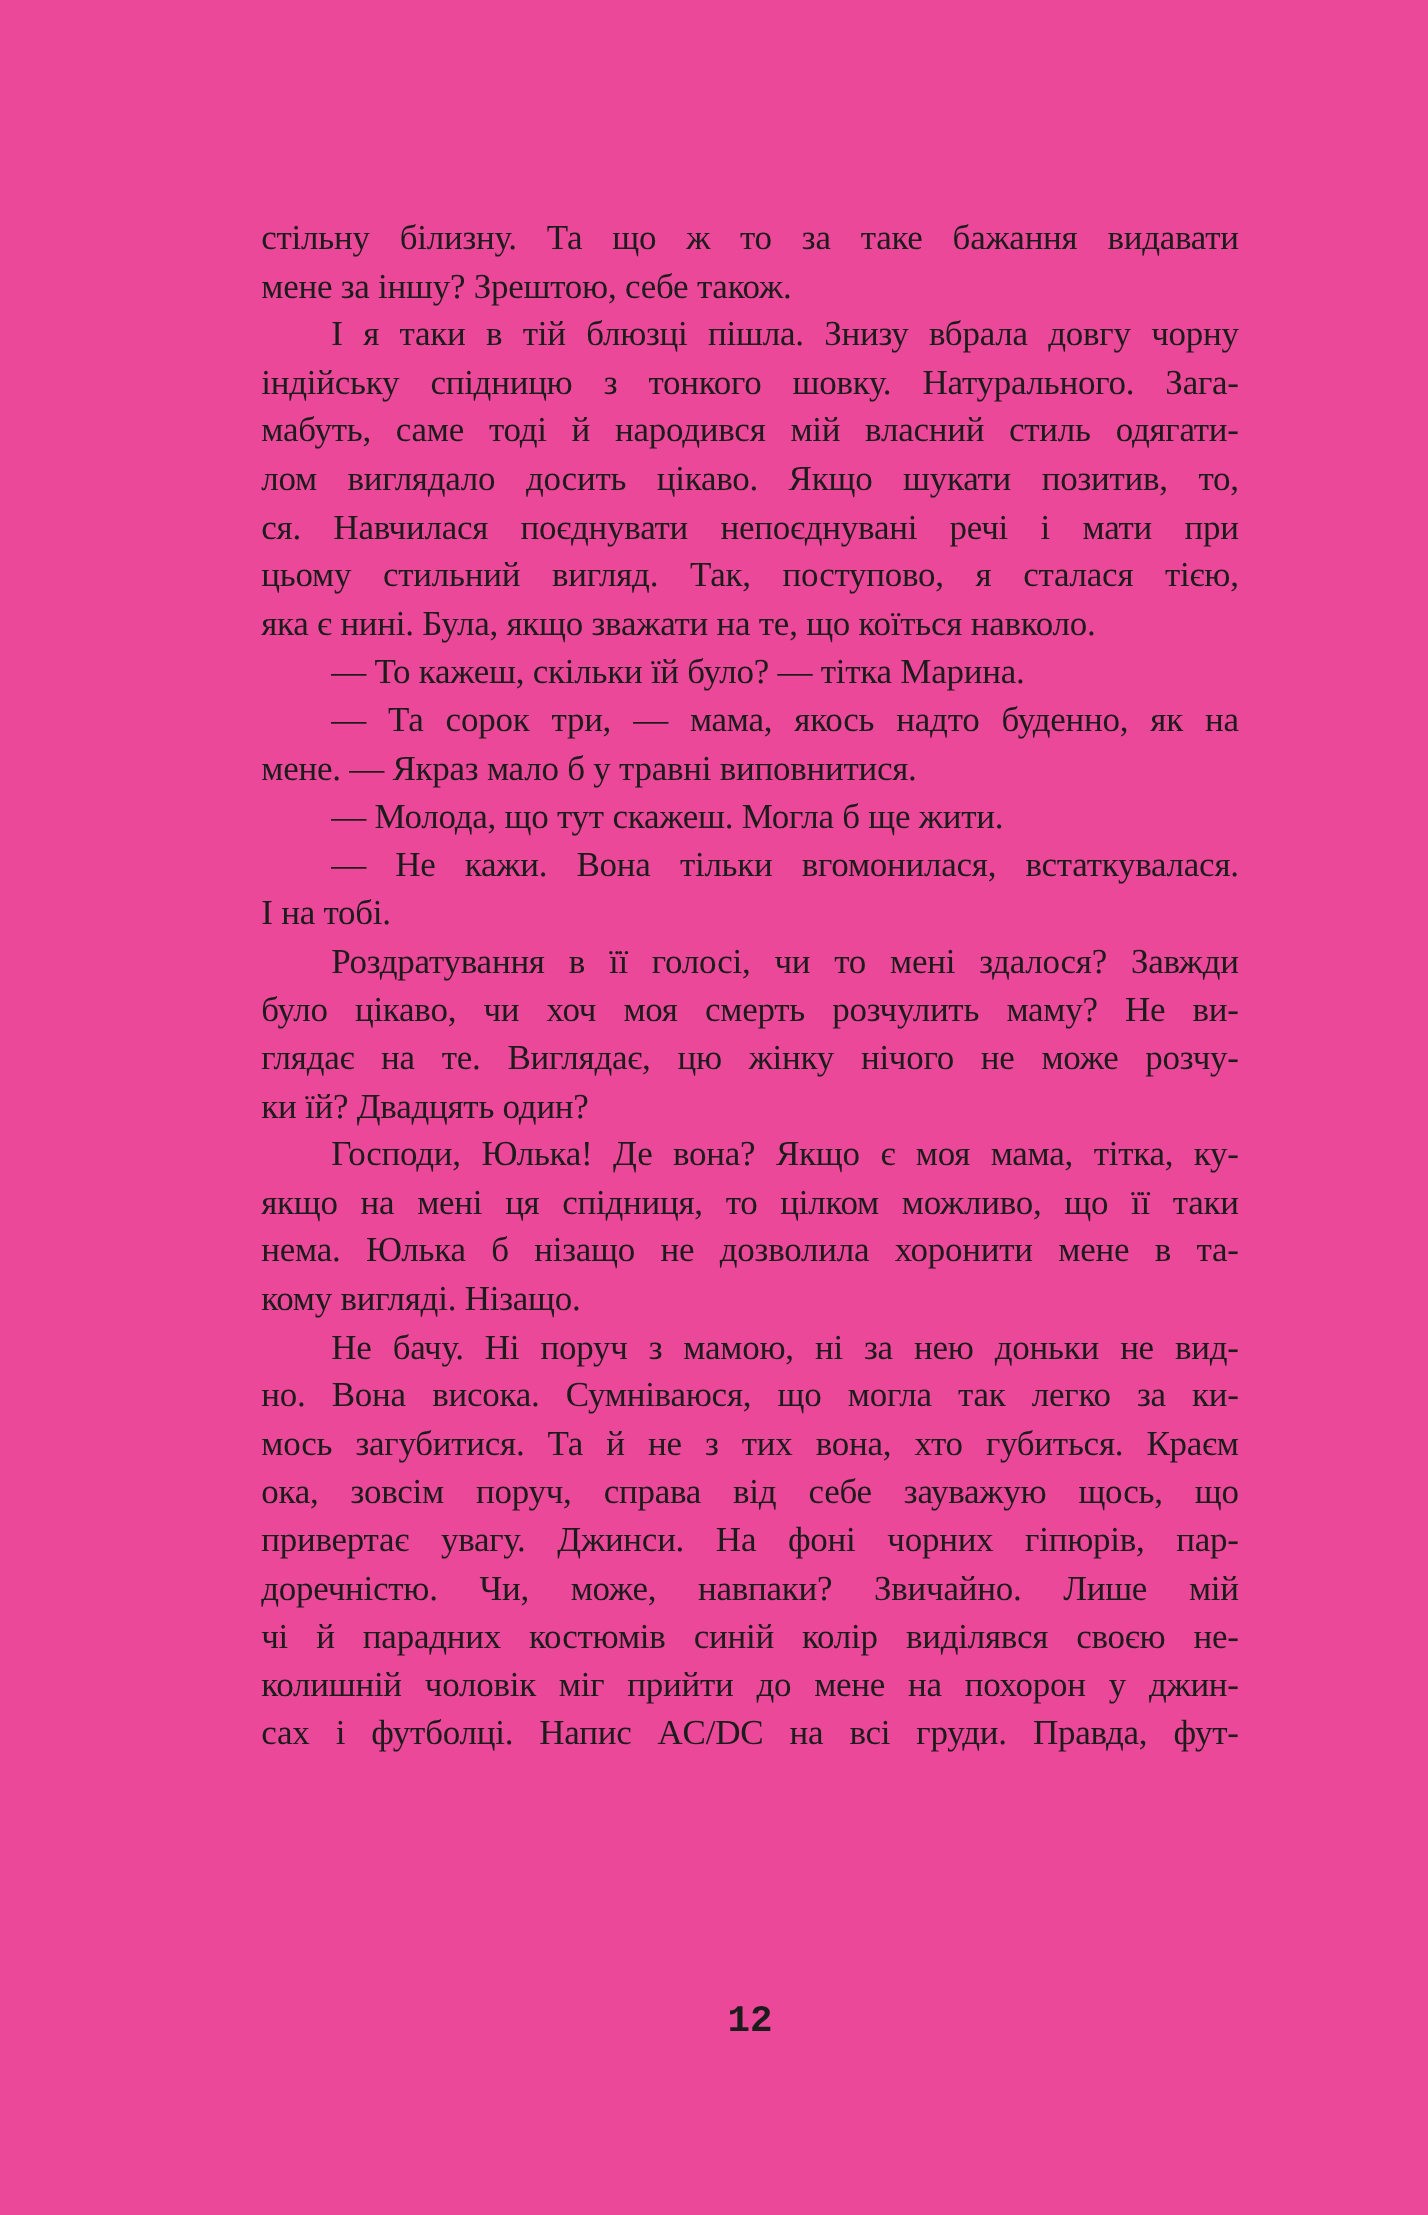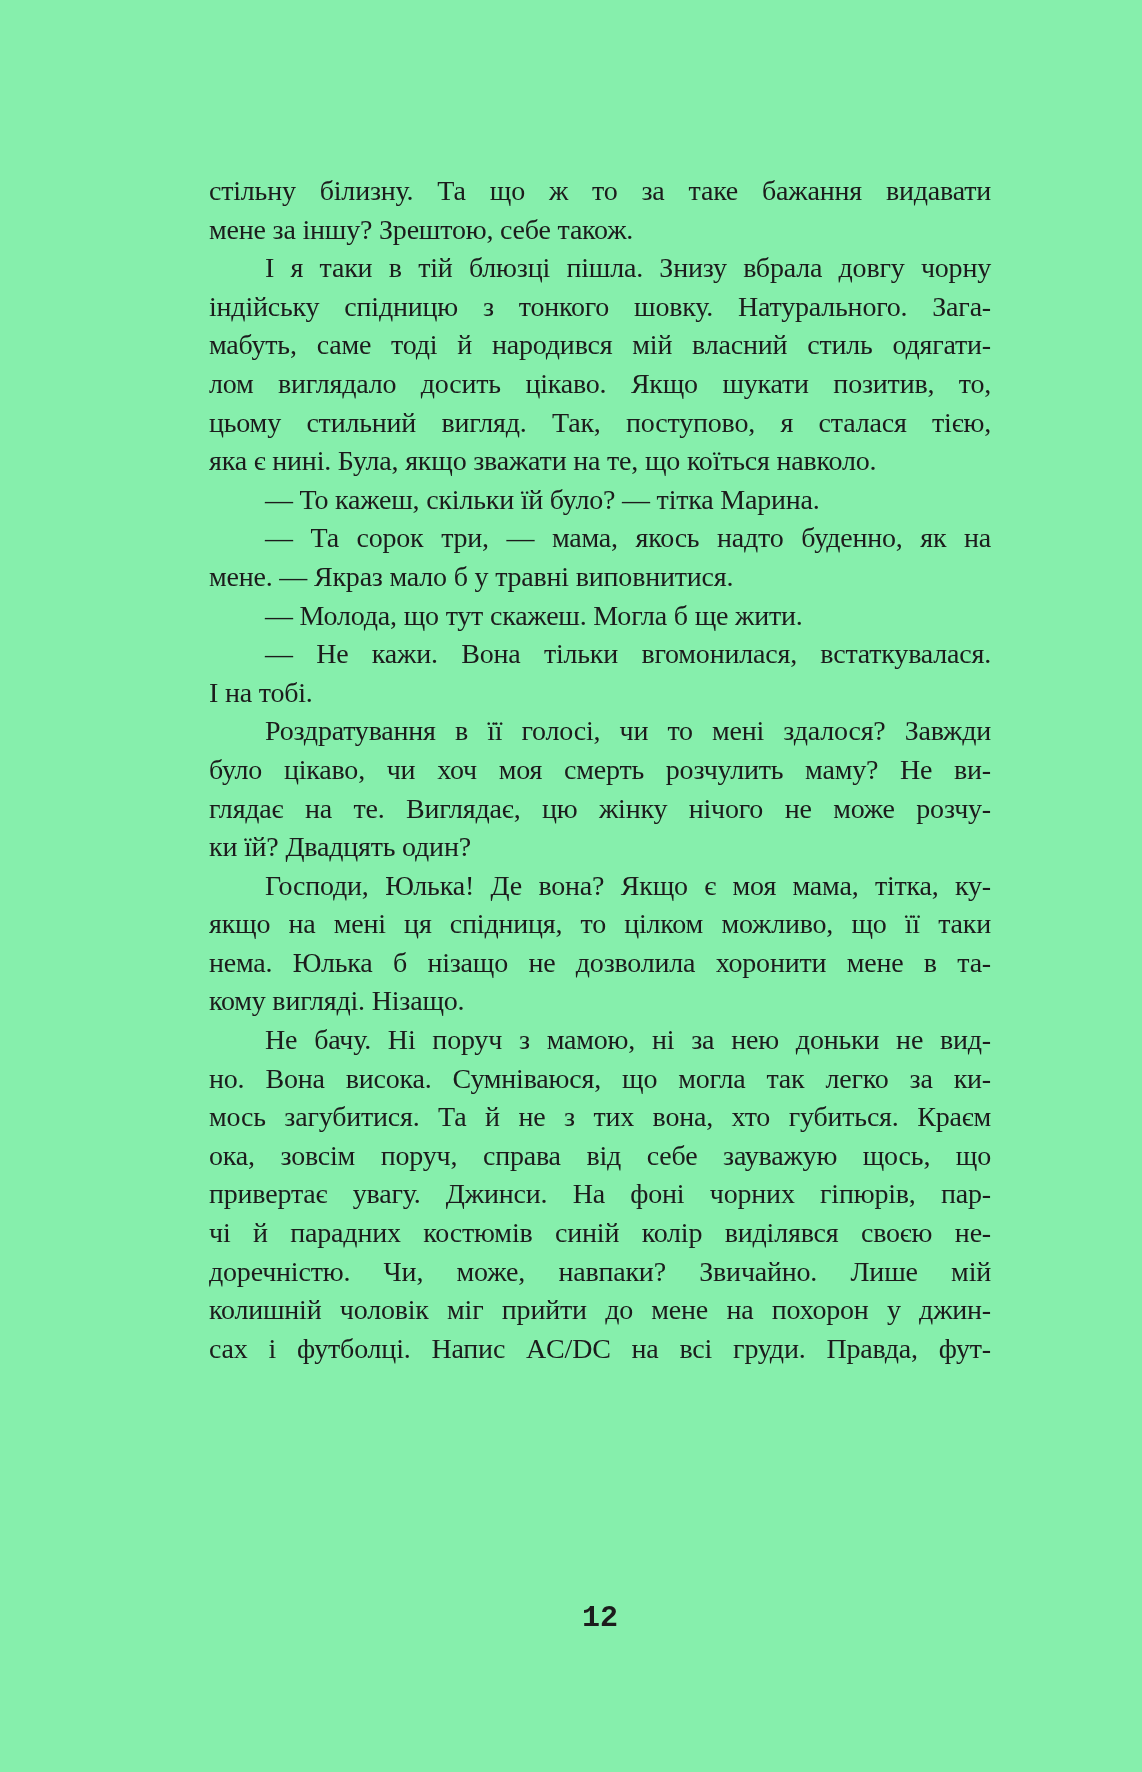--- a/index.html
+++ b/index.html
@@ -11,21 +11,21 @@
     width: 1142px;
     height: 1772px;
     position: relative;
     font-family: "Liberation Serif", "DejaVu Serif", serif;
     color: #1c1c1c;
     -webkit-font-smoothing: antialiased;
   }
   .book-page {
     position: absolute;
     inset: 0;
-    background: #86efac;
+    background: #ec4899;
     padding-left: 18px;
   }
   .text-block {
     position: absolute;
     left: 209px;
     top: 172px;
     width: 782px;
     font-size: 28px;
     letter-spacing: -0.2px;
   }
@@ -68,20 +68,21 @@
   <div class="text-block">
       <div class="paragraph">
         <div class="line fill">стільну білизну. Та що ж то за таке бажання видавати</div>
         <div class="line end">мене за іншу? Зрештою, себе також.</div>
       </div>
       <div class="paragraph">
         <div class="line indent fill">І я таки в тій блюзці пішла. Знизу вбрала довгу чорну</div>
         <div class="line fill">індійську спідницю з тонкого шовку. Натурального. Зага-</div>
         <div class="line fill">мабуть, саме тоді й народився мій власний стиль одягати-</div>
         <div class="line fill">лом виглядало досить цікаво. Якщо шукати позитив, то,</div>
+        <div class="line fill">ся. Навчилася поєднувати непоєднувані речі і мати при</div>
         <div class="line fill">цьому стильний вигляд. Так, поступово, я сталася тією,</div>
         <div class="line end">яка є нині. Була, якщо зважати на те, що коїться навколо.</div>
       </div>
       <div class="paragraph">
         <div class="line indent end">— То кажеш, скільки їй було? — тітка Марина.</div>
       </div>
       <div class="paragraph">
         <div class="line indent fill">— Та сорок три, — мама, якось надто буденно, як на</div>
         <div class="line end">мене. — Якраз мало б у травні виповнитися.</div>
       </div>
@@ -105,20 +106,20 @@
         <div class="line fill">якщо на мені ця спідниця, то цілком можливо, що її таки</div>
         <div class="line fill">нема. Юлька б нізащо не дозволила хоронити мене в та-</div>
         <div class="line end">кому вигляді. Нізащо.</div>
       </div>
       <div class="paragraph">
         <div class="line indent fill">Не бачу. Ні поруч з мамою, ні за нею доньки не вид-</div>
         <div class="line fill">но. Вона висока. Сумніваюся, що могла так легко за ки-</div>
         <div class="line fill">мось загубитися. Та й не з тих вона, хто губиться. Краєм</div>
         <div class="line fill">ока, зовсім поруч, справа від себе зауважую щось, що</div>
         <div class="line fill">привертає увагу. Джинси. На фоні чорних гіпюрів, пар-</div>
+        <div class="line fill">доречністю. Чи, може, навпаки? Звичайно. Лише мій</div>
         <div class="line fill">чі й парадних костюмів синій колір виділявся своєю не-</div>
-        <div class="line fill">доречністю. Чи, може, навпаки? Звичайно. Лише мій</div>
         <div class="line fill">колишній чоловік міг прийти до мене на похорон у джин-</div>
         <div class="line fill">сах і футболці. Напис AC/DC на всі груди. Правда, фут-</div>
       </div>
     </div>
   <div class="page-number">12</div>
 </div>
 
 </body></html>

